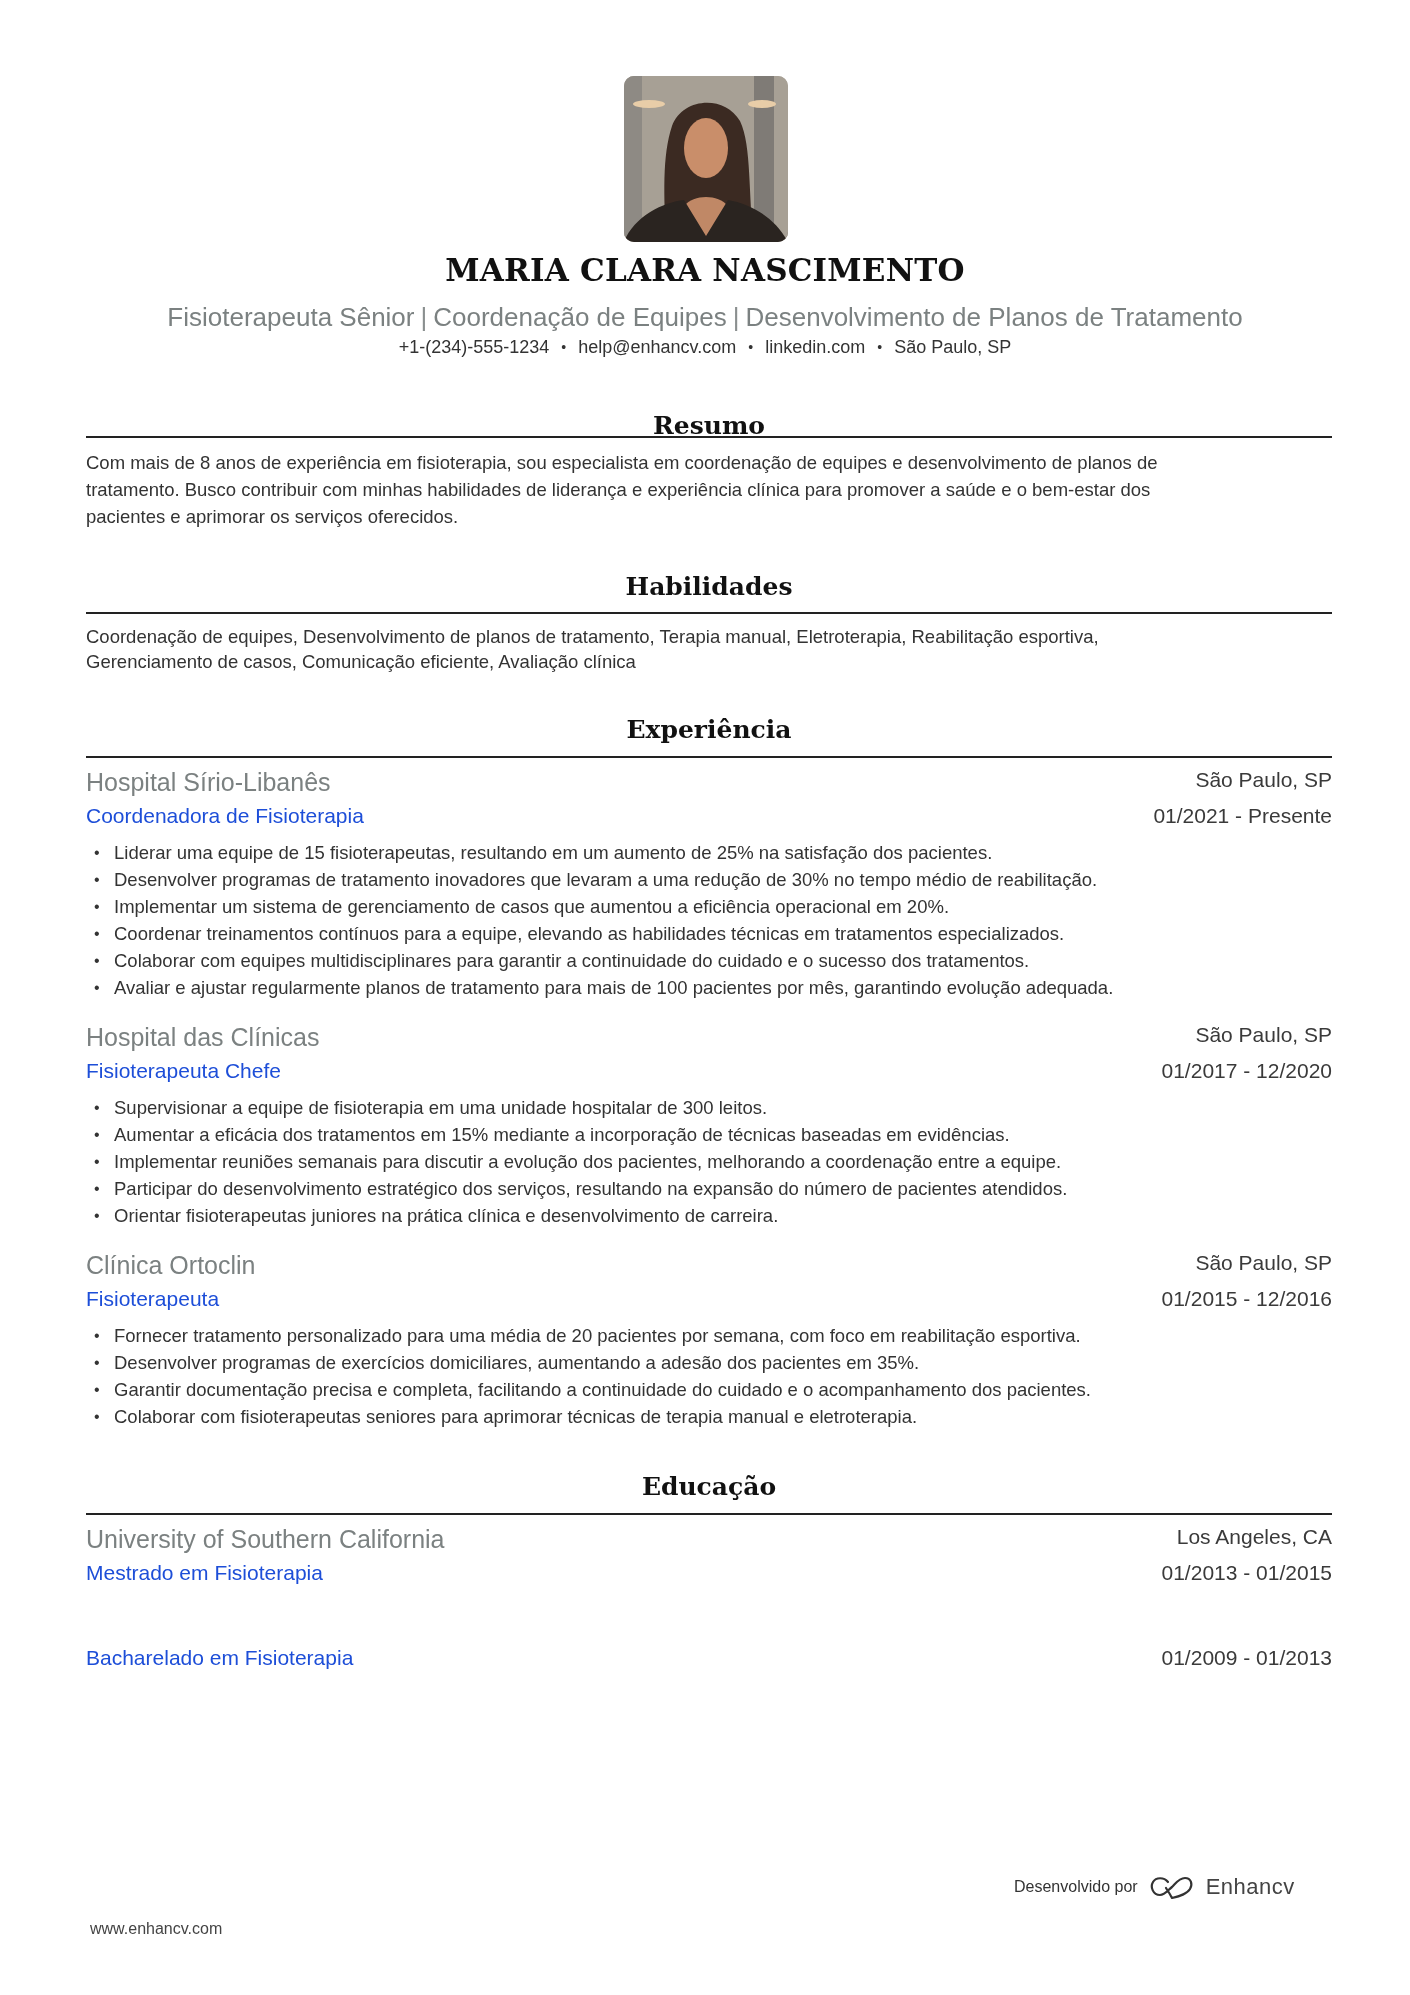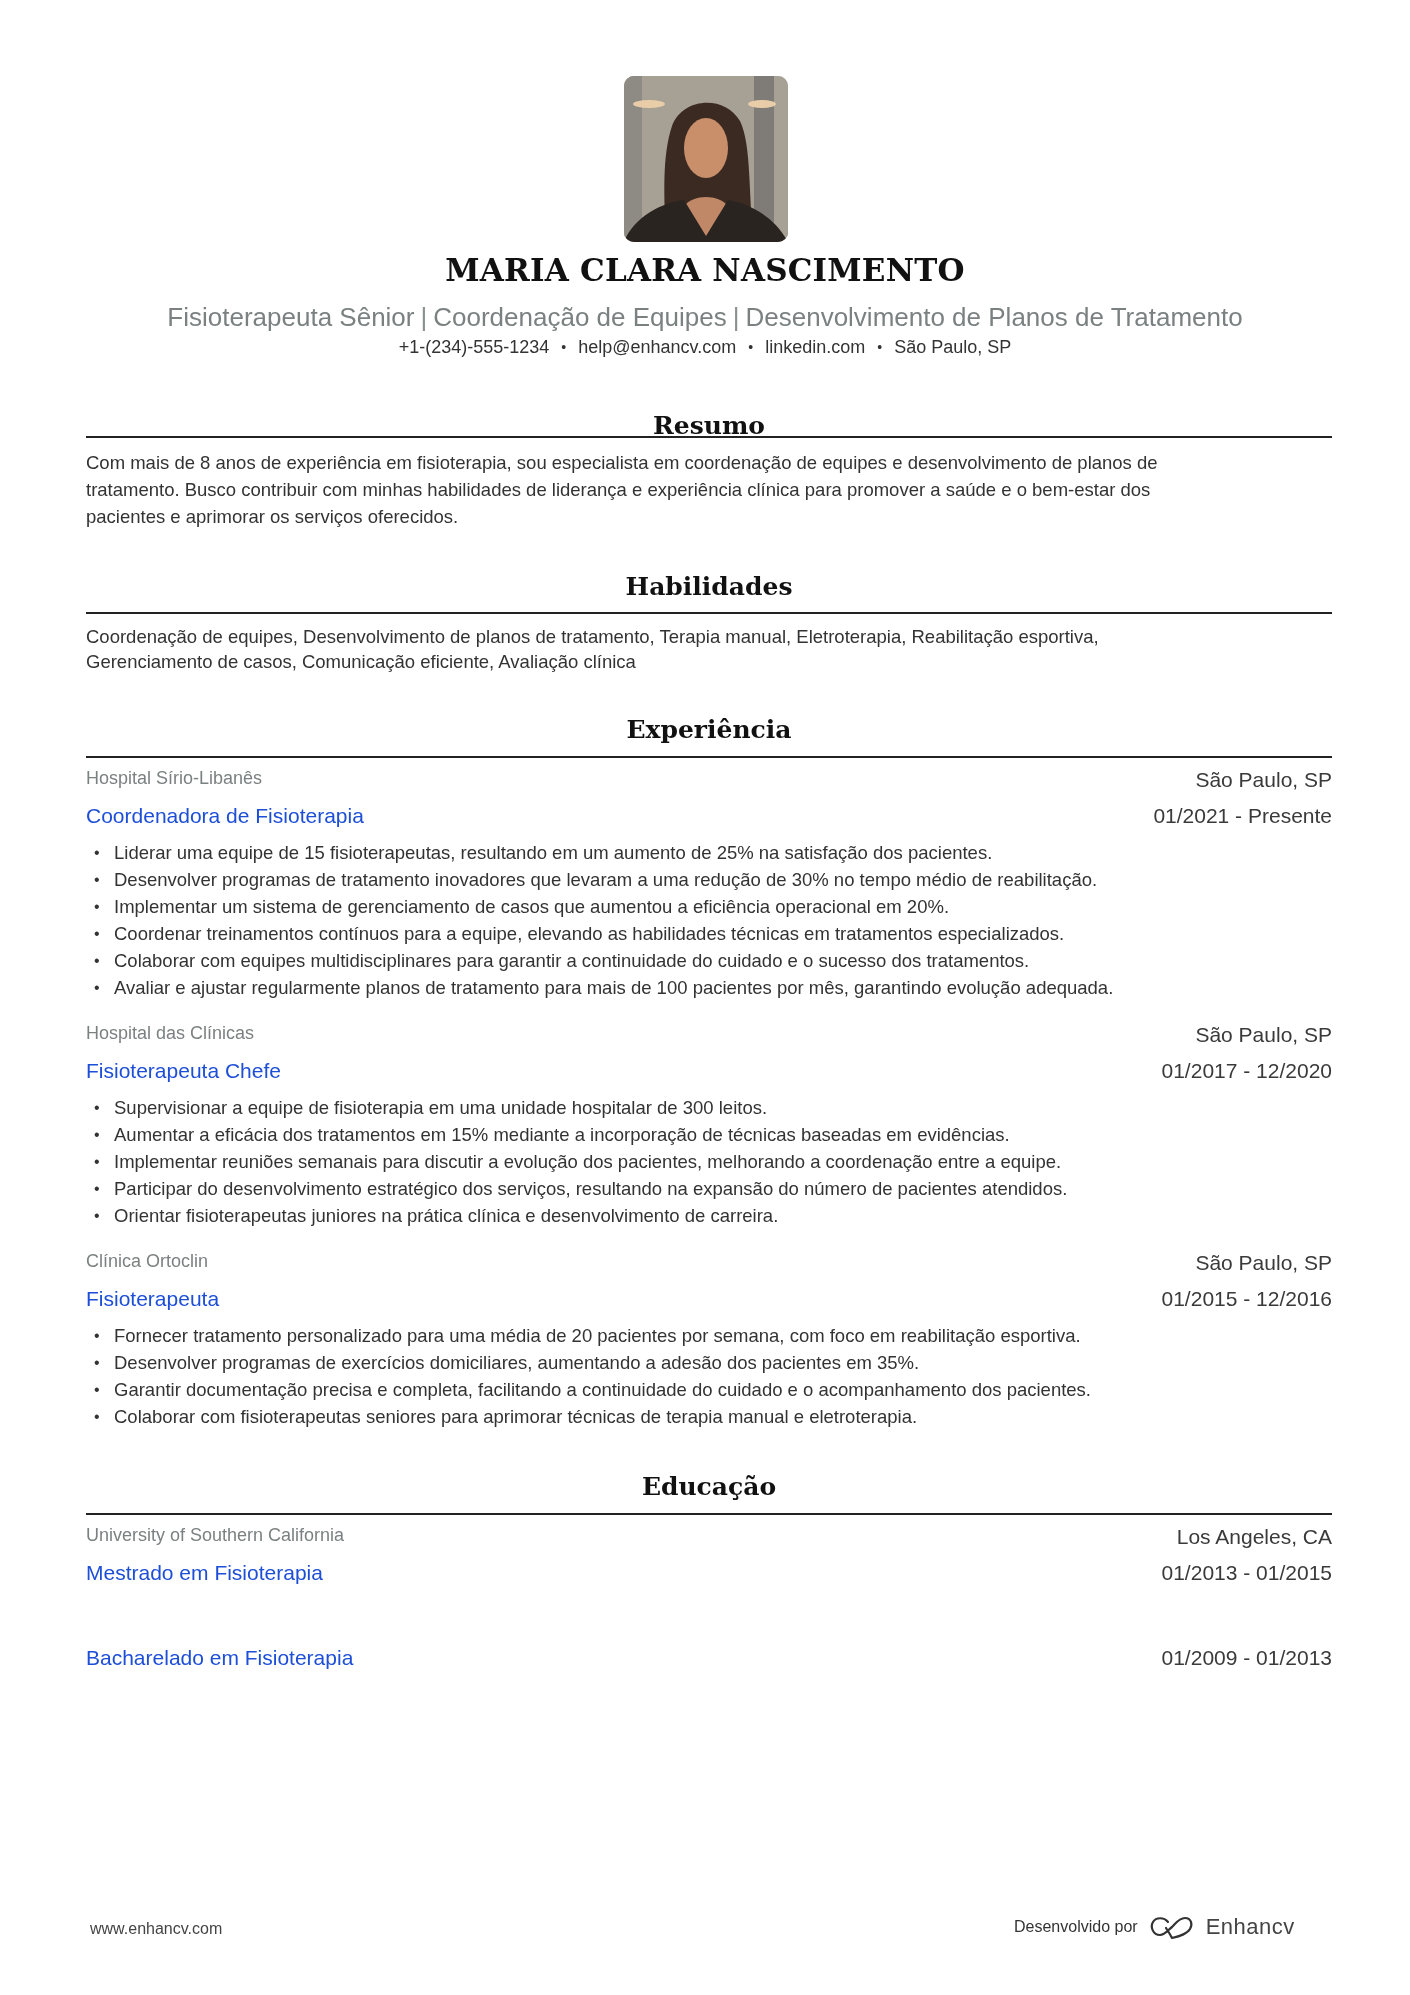--- a/index.html
+++ b/index.html
@@ -32,29 +32,29 @@
     font-family: "DejaVu Serif", "Liberation Serif", serif; font-weight: bold;
     font-size: 25px; color: #111;
   }
   .rule { position: absolute; left: 86px; width: 1246px; height: 2px; background: #222; }
   .para {
     position: absolute; left: 86px; width: 1250px; font-size: 18.5px; line-height: 27px; color: #333;
   }
   .row { position: absolute; left: 86px; width: 1246px; height: 30px; }
   .row .left { position: absolute; left: 0; top: 0; white-space: nowrap; }
   .row .right { position: absolute; right: 0; top: 0; white-space: nowrap; }
-  .company { font-size: 18px; color: #7b8181; }
+  .company { font-size: 25px; color: #7b8181; }
   .loc { font-size: 21px; color: #3a3a3a; }
   .role { font-size: 21px; color: #1d4ed8; }
   .dates { font-size: 21px; color: #3a3a3a; }
   ul.bullets { position: absolute; left: 86px; width: 1246px; list-style: none; }
   ul.bullets li { position: relative; padding-left: 28px; font-size: 18.5px; line-height: 27px; color: #333; white-space: nowrap; }
   ul.bullets li::before { content: "\2022"; position: absolute; left: 8px; top: 0; font-size: 16px; color: #333; }
   .footer-left { position: absolute; left: 90px; top: 1920px; font-size: 16px; color: #444; }
-  .footer-right { position: absolute; left: 1014px; top: 1912px; height: 30px; display: flex; align-items: center; gap: 10px; }
+  .footer-right { position: absolute; left: 1014px; top: 1872px; height: 30px; display: flex; align-items: center; gap: 10px; }
   .footer-right .by { font-size: 16px; color: #333; }
   .footer-right .brand { font-size: 22px; color: #444; letter-spacing: 0.5px; }
   .logo-icon { width: 48px; height: 26px; display: inline-block; }
 </style>
 </head>
 <body>
 
 <div class="page">
 
   <div class="photo">

